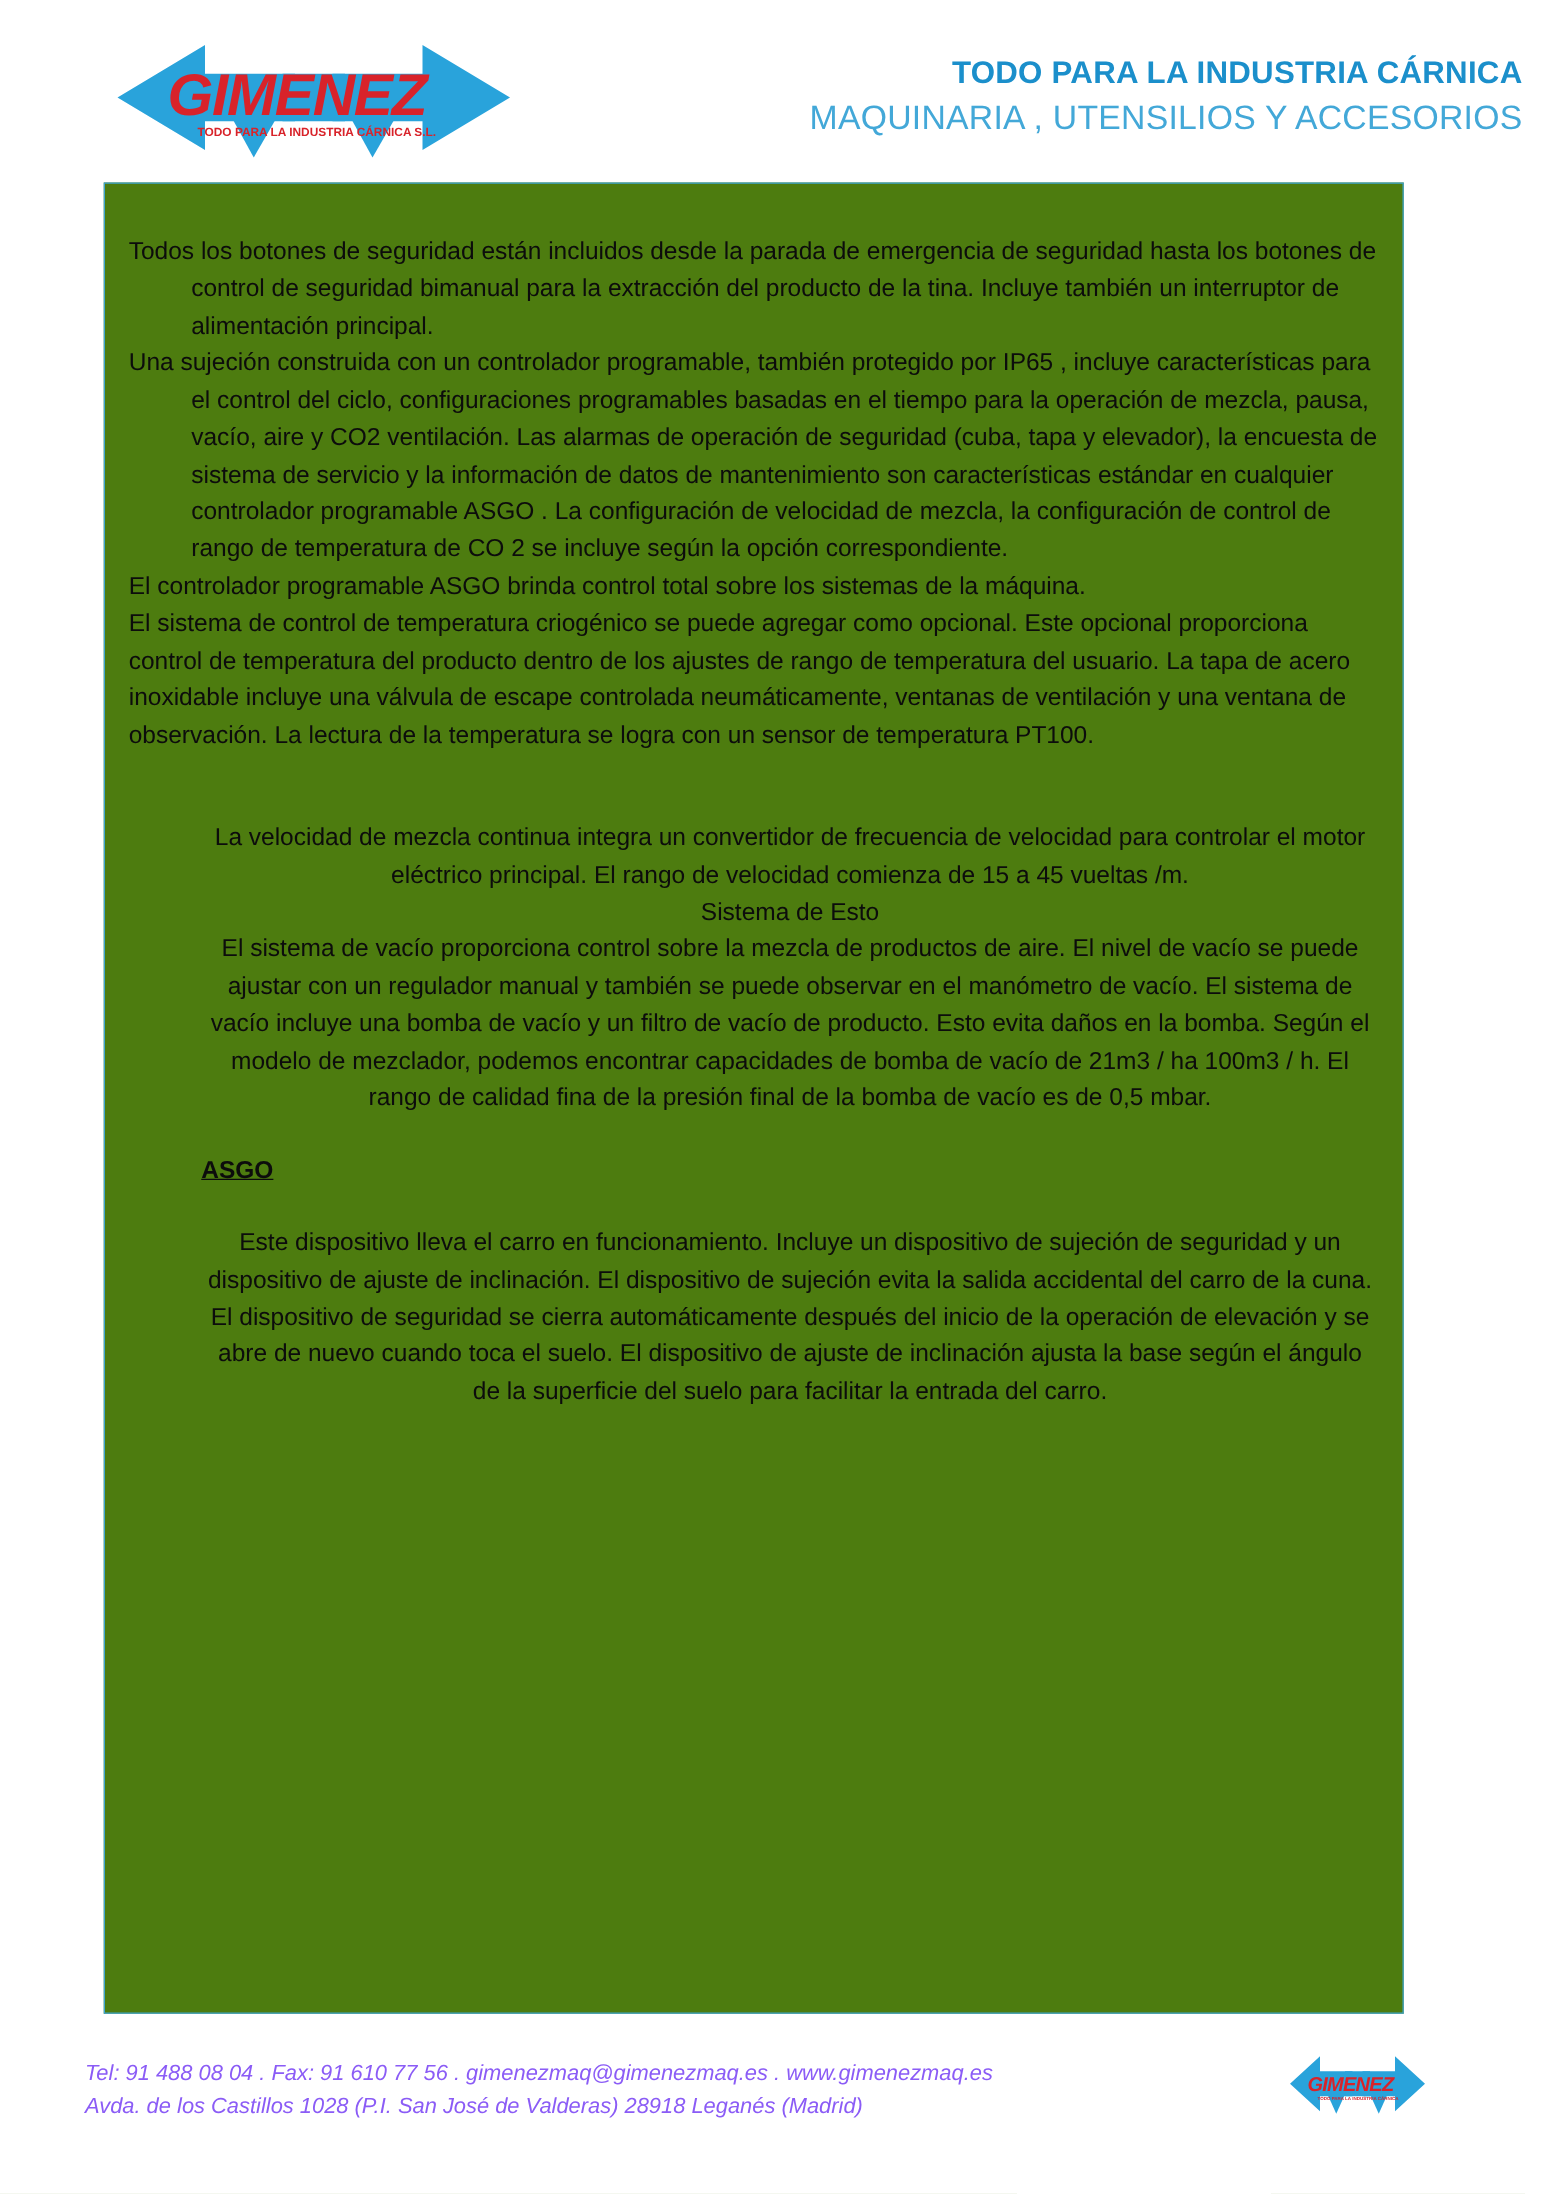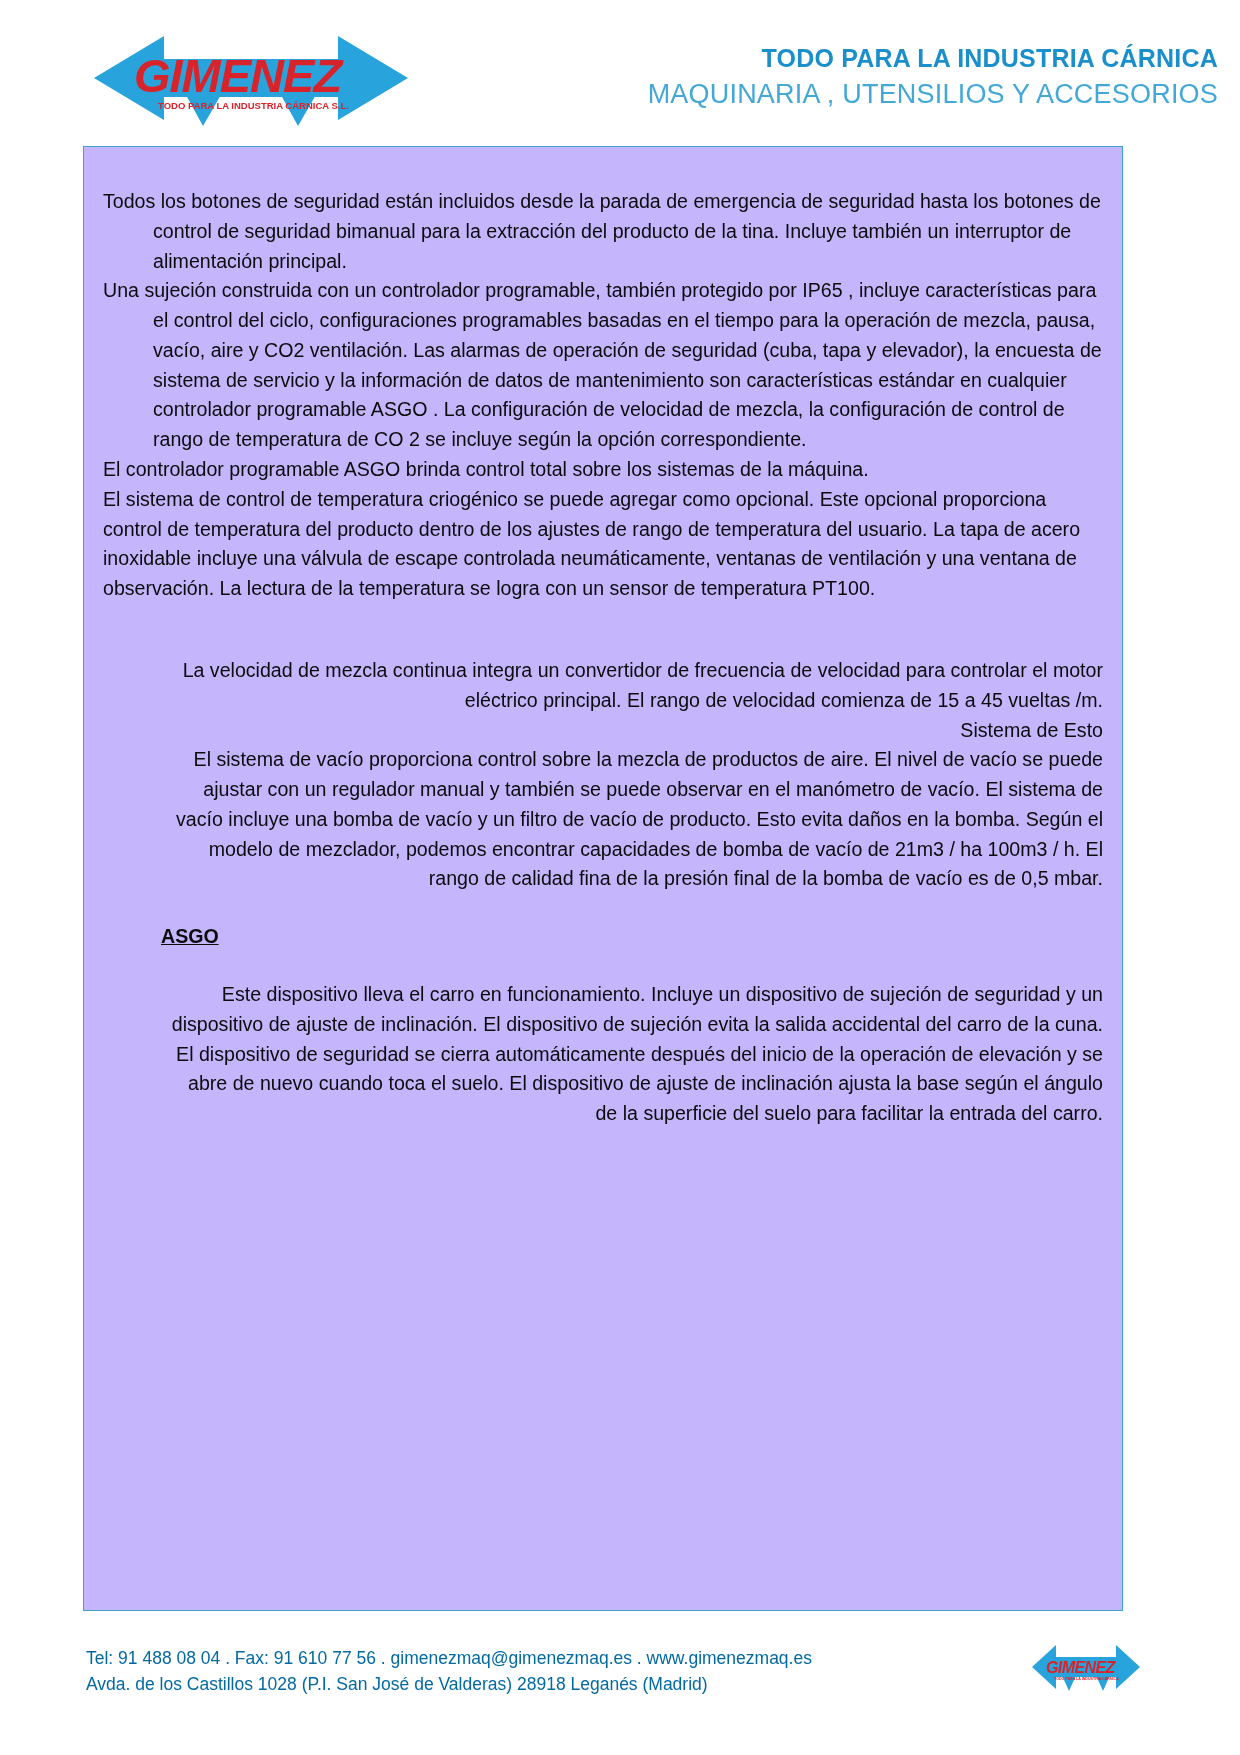--- a/index.html
+++ b/index.html
@@ -60,21 +60,21 @@
 
   
   .content-box {
     position: absolute;
     left: 83px;
     top: 146px;
     width: 1040px;
     height: 1465px;
     border: 1.6px solid #3ea4cf;
     box-sizing: border-box;
-    background: #c4b5fd;
+    background: #4d7c0f;
     padding-left: 32px;
   }
 
   .doc-body {
     position: absolute;
     left: 19px;
     top: 40px;
     width: 1000px;
     font-size: 19.6px;
     line-height: 1.52;
@@ -84,21 +84,21 @@
 
   
   .p-hang {
     margin: 0;
     text-indent: 0;
     padding-left: 50px;
     text-align: left;
   }
   .p-hang > .first-line { margin-left: -50px; }
   .p-center { margin: 0; text-align: left; }
-  .p-indent-block { margin: 0; padding-left: 58px; text-align: right; }
+  .p-indent-block { margin: 0; padding-left: 58px; text-align: center; }
 
   .spacer-lg { height: 52px; }
   .spacer-md { height: 28px; }
 
   .section-heading {
     margin: 0;
     font-weight: bold;
     text-decoration: underline;
     padding-left: 58px;
   }
@@ -106,26 +106,27 @@
   
   .footer {
     position: absolute;
     left: 0;
     top: 1645px;
     width: 1240px;
     height: 110px;
   }
   .footer-text {
     position: absolute;
-    left: 86px;
+    left: 68px;
     top: 0px;
     font-size: 17.5px;
     line-height: 1.5;
-    color: #0369a1;
+    color: #8b5cf6;
     font-family: "Liberation Sans", sans-serif;
+    font-style: italic;
   }
   .footer-logo {
     position: absolute;
     left: 1030px;
     top: -6px;
     width: 112px;
     height: 56px;
   }
 </style>
 </head>

